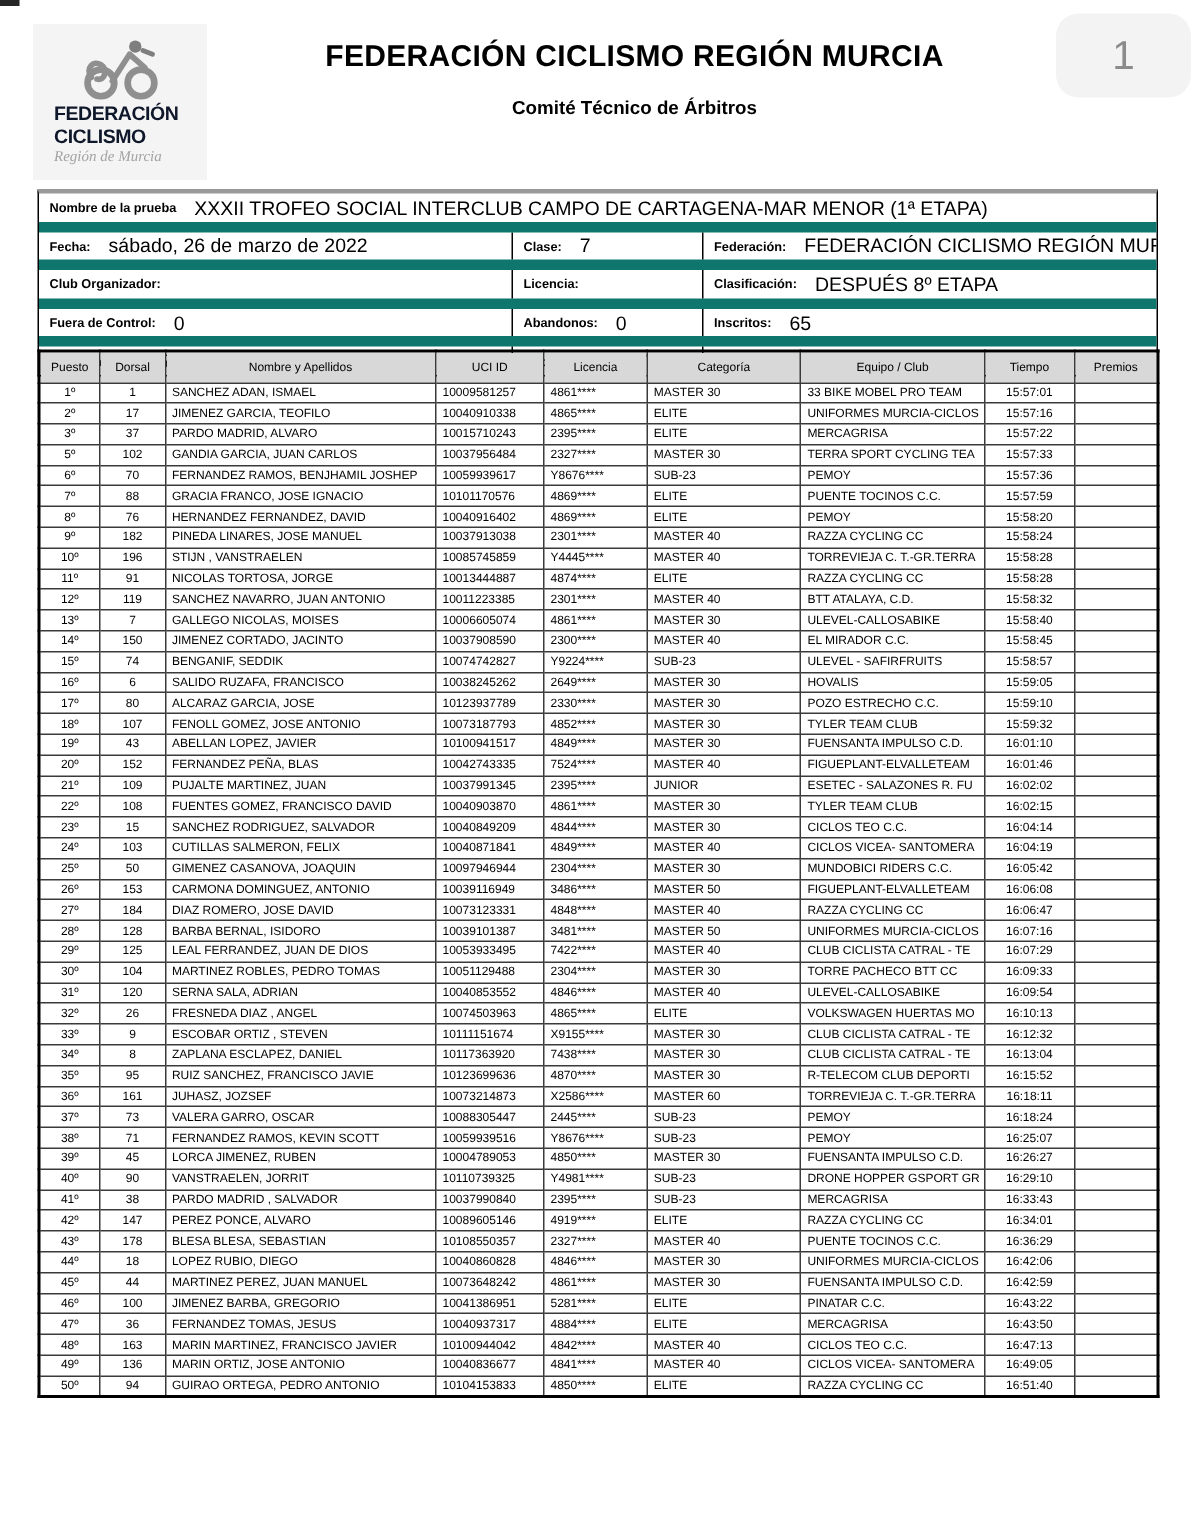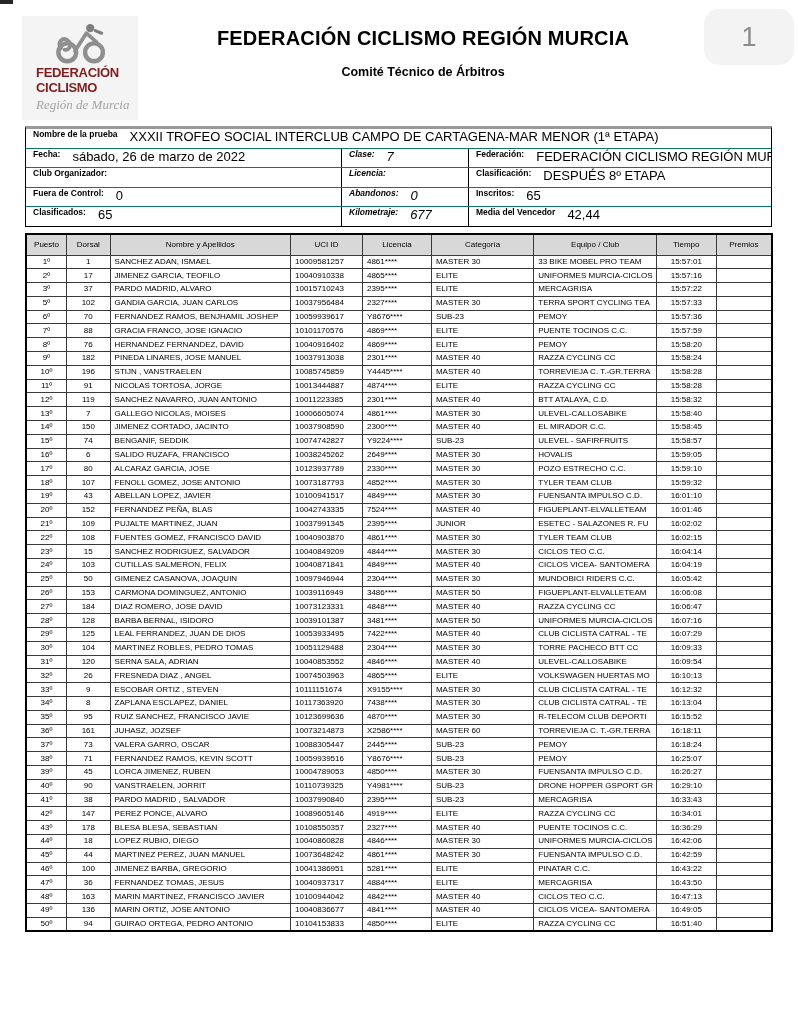--- a/index.html
+++ b/index.html
@@ -3,35 +3,35 @@
 <meta charset="utf-8">
 <style>
   html,body{margin:0;padding:0;}
   body{width:798px;height:1023px;background:#ffffff;font-family:"Liberation Sans","DejaVu Sans",sans-serif;color:#000;}
   .page{position:relative;width:798px;height:1023px;background:#ffffff;overflow:hidden;}
   .scan-artifact{position:absolute;left:0;top:0;width:13px;height:4px;background:#262626;}
 
   
   .logo-box{position:absolute;left:22px;top:16px;width:116px;height:104px;background:#f4f4f4;display:flex;flex-direction:column;align-items:center;justify-content:center;gap:1px;}
   .logo-mark{width:64px;height:42px;}
-  .logo-line1,.logo-line2{font-size:13px;font-weight:bold;color:#7f1d1d;letter-spacing:-0.3px;line-height:1.05;align-self:flex-start;margin-left:14px;}
-  .logo-line3{font-size:13px;font-style:italic;color:#a3a3a3;align-self:flex-start;margin-left:14px;margin-top:1px;font-family:"Liberation Serif","DejaVu Serif",serif;}
+  .logo-line1,.logo-line2{font-size:13px;font-weight:bold;color:#0f172a;letter-spacing:-0.3px;line-height:1.05;align-self:flex-start;margin-left:14px;}
+  .logo-line3{font-size:10px;font-style:italic;color:#a3a3a3;align-self:flex-start;margin-left:14px;margin-top:1px;font-family:"Liberation Serif","DejaVu Serif",serif;}
   .doc-title{position:absolute;left:140px;top:27px;width:566px;text-align:center;font-size:20px;font-weight:bold;letter-spacing:0.2px;}
   .doc-subtitle{position:absolute;left:140px;top:65px;width:566px;text-align:center;font-size:12.5px;font-weight:bold;}
   .page-badge{position:absolute;left:704px;top:9px;width:90px;height:56px;background:#f3f3f3;border-radius:15px;display:flex;align-items:center;justify-content:center;}
   .page-badge span{font-size:27px;color:#8b8b8b;}
 
   
   .info-table{position:absolute;left:25px;top:126px;width:747px;border:1.5px solid #000;border-top:3px solid #999;background:#fff;box-sizing:border-box;}
   .info-row{display:flex;height:18.6px;align-items:center;}
-  .info-row + .info-row{border-top:1px solid #0f766e;}
-  .info-cell{display:flex;height:100%;box-sizing:border-box;overflow:hidden;white-space:nowrap;}
+  .info-row + .info-row{border-top:7px solid #0f766e;}
+  .info-cell{display:flex;align-items:center;height:100%;box-sizing:border-box;overflow:hidden;white-space:nowrap;}
   .info-cell + .info-cell{border-left:1px solid #000;}
   .info-cell.w0{width:315px;}
-  .info-cell.w1{width:127px;font-style:italic;}
+  .info-cell.w1{width:127px;}
   .info-cell.w2{flex:1;}
   .info-cell.wfull{width:100%;}
   .info-label{font-weight:bold;font-size:8.5px;padding-left:7px;}
   .info-value{font-size:13px;margin-left:12px;}
 
   
   .results{position:absolute;left:25px;top:233px;width:748px;border-collapse:collapse;table-layout:fixed;}
   .results th,.results td{border:1px solid #3a3a3a;font-size:8px;white-space:nowrap;overflow:hidden;box-sizing:border-box;}
   .results{border:2px solid #000;}
   .results th{height:21px;background:#d8d8d8;font-weight:normal;text-align:center;padding:0 2px;}

